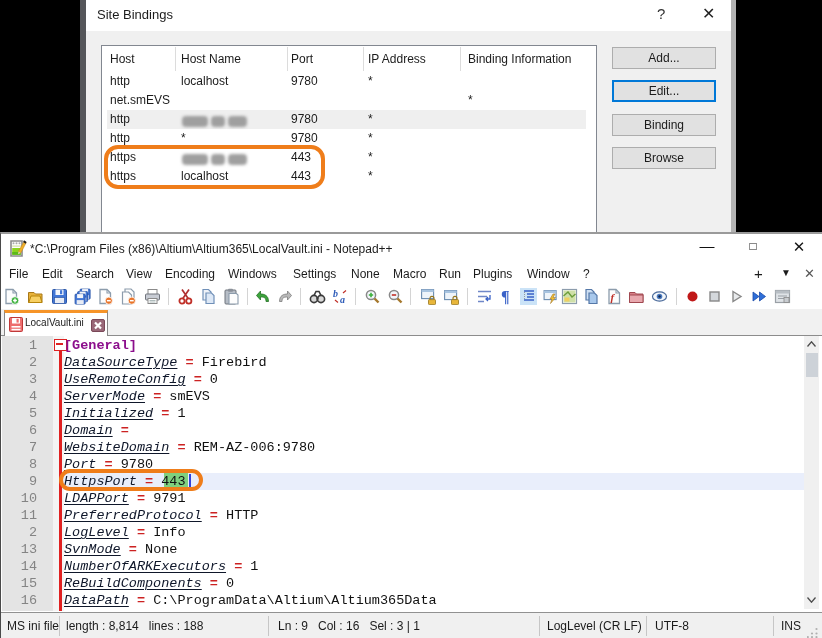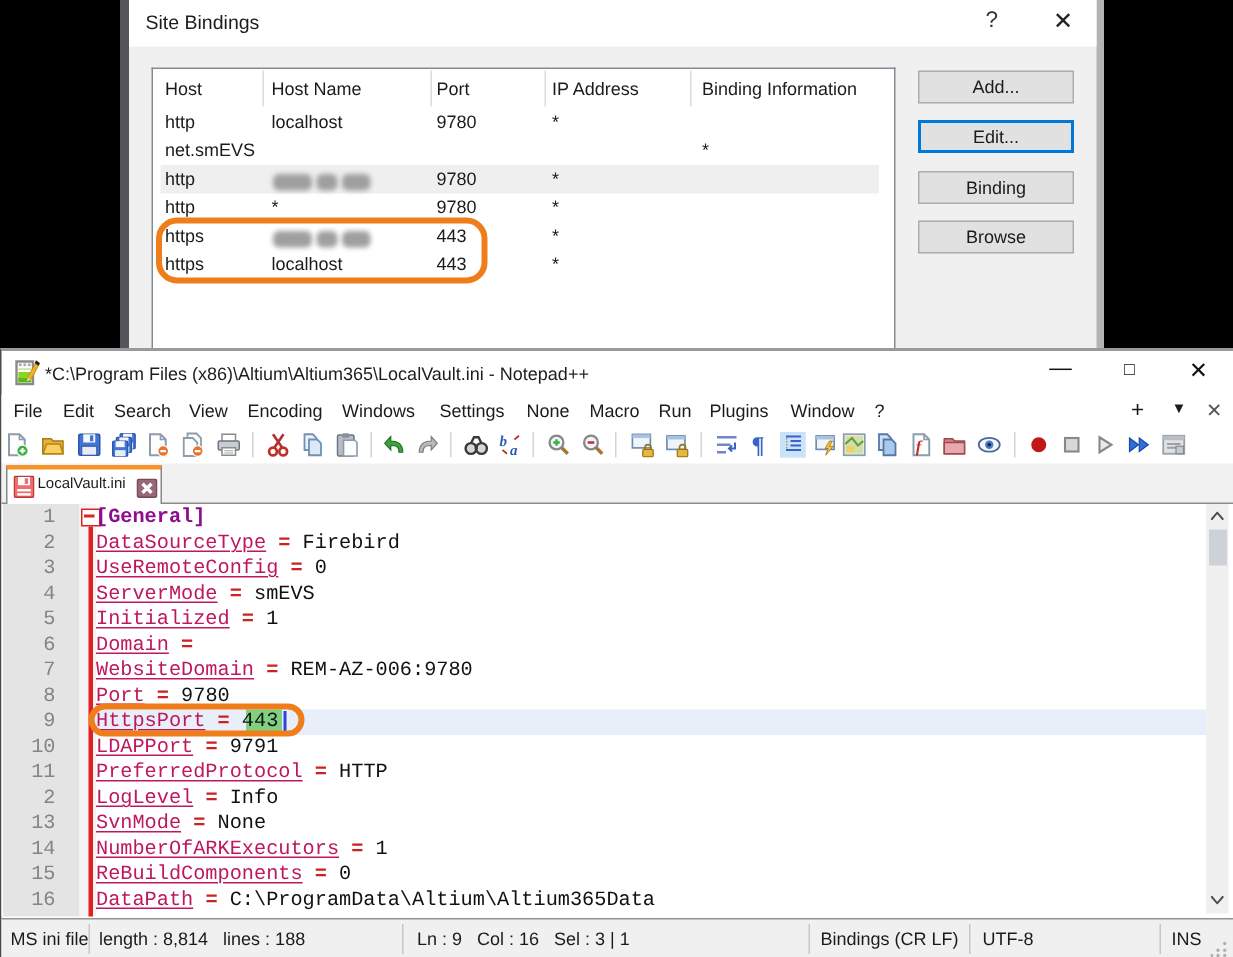--- a/index.html
+++ b/index.html
@@ -39,21 +39,21 @@
 #tab1 .nm{position:absolute;left:20px;top:4px;font-size:10px;color:#1b1b1b;}
 
 #ed{left:0;top:102px;width:821px;height:275px;background:#fff;}
 #gutter{left:1px;top:0;width:51px;height:275px;background:#e4e4e4;}
 #foldm{left:52px;top:0;width:11px;height:275px;background:#f4f4f4;}
 #redline{left:58px;top:14px;width:2.5px;height:261px;background:#e02121;}
 #foldbox{left:52.5px;top:2.5px;width:13px;height:12px;background:#fff;border:1.5px solid #d22;}
 #foldbox:after{content:"";position:absolute;left:1.5px;top:3.5px;width:7px;height:1.7px;background:#d22;}
 .ln{position:absolute;left:0;width:36px;text-align:right;font-family:"Liberation Mono",monospace;font-size:13.5px;line-height:17px;color:#848484;}
 .cl{position:absolute;left:63px;width:740px;height:17px;font-family:"Liberation Mono",monospace;font-size:13.5px;line-height:17px;white-space:pre;color:#111;}
-.k{color:#be185d;text-decoration:underline;text-decoration-thickness:1px;text-underline-offset:2px;}
+.k{color:#0f172a;font-style:italic;text-decoration:underline;text-decoration-thickness:1px;text-underline-offset:2px;}
 .s{color:#8c0e8c;font-weight:bold;}
 .eq{color:#cc2222;font-weight:bold;}
 #curline{left:61px;top:137px;width:742px;height:17px;background:#e9eefb;}
 #sel443{left:162.7px;top:137px;width:24.3px;height:17px;background:#7fd07f;}
 #caret{left:187.5px;top:137.5px;width:2px;height:16px;background:#2e42dc;}
 #oell{left:58px;top:133px;width:144px;height:22px;border:4.5px solid #ef7d1a;border-radius:11px;}
 #vsb{left:803px;top:0;width:15px;height:273px;background:#f0f0f0;}
 #vsb .thumb{left:1.5px;top:17px;width:12px;height:24px;background:#cdd2d8;}
 
 #sbar{left:0;top:378px;width:822px;height:27px;background:#f0f0f0;border-top:1px solid #919191;font-size:12px;color:#1b1b1b;}
@@ -417,21 +417,21 @@
         </svg>
     </div>
   </div>
   <div class="a" id="sbar">
     <span style="left:6px">MS ini file</span>
     <div class="sp" style="left:58px"></div>
     <span style="left:65px">length : 8,814&nbsp;&nbsp;&nbsp;lines : 188</span>
     <div class="sp" style="left:267px"></div>
     <span style="left:277px">Ln : 9&nbsp;&nbsp;&nbsp;Col : 16&nbsp;&nbsp;&nbsp;Sel : 3 | 1</span>
     <div class="sp" style="left:538px"></div>
-    <span style="left:546px">Bindings (CR LF)</span>
+    <span style="left:546px">LogLevel (CR LF)</span>
     <div class="sp" style="left:645px"></div>
     <span style="left:654px">UTF-8</span>
     <div class="sp" style="left:772px"></div>
     <span style="left:780px">INS</span>
     <svg class="a" style="left:806px;top:14px" width="12" height="11">
         <circle cx="9.5" cy="2" r="1.1" fill="#b0b0b0"></circle>
         <circle cx="9.5" cy="6.5" r="1.1" fill="#b0b0b0"></circle>
         <circle cx="5" cy="6.5" r="1.1" fill="#b0b0b0"></circle>
         <circle cx="9.5" cy="10" r="1.1" fill="#b0b0b0"></circle>
         <circle cx="5" cy="10" r="1.1" fill="#b0b0b0"></circle>

